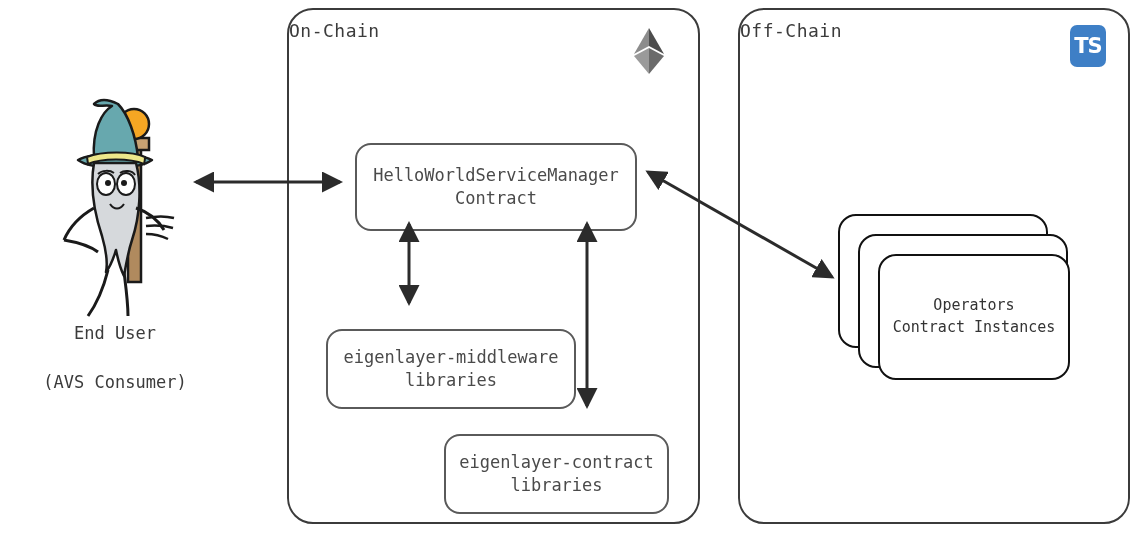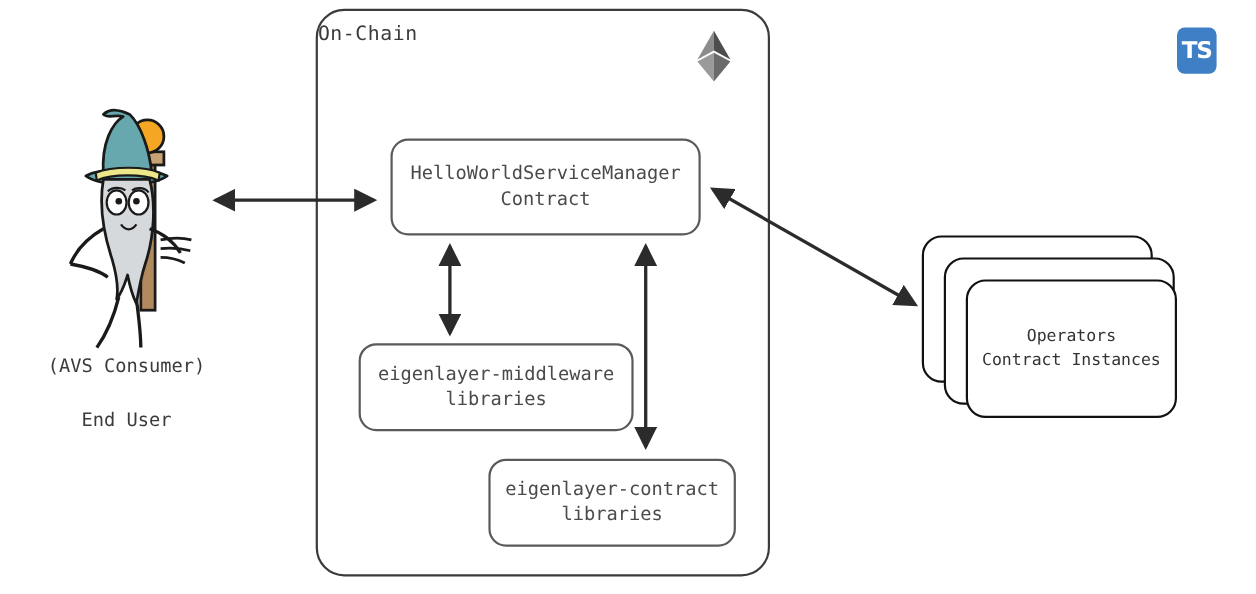--- a/index.html
+++ b/index.html
@@ -43,20 +43,21 @@
     box-sizing: border-box;
     display: flex;
     flex-direction: column;
     align-items: center;
     justify-content: center;
     font-family: "DejaVu Sans Mono", "Liberation Mono", monospace;
     font-size: 17px;
     color: #4a4a4a;
     line-height: 1.35;
     text-align: center;
+    margin-top: 17px;
   }
   .stack-box {
     position: absolute;
     border: 2px solid #111111;
     border-radius: 18px;
     background: #ffffff;
     box-sizing: border-box;
   }
   .stack-front {
     display: flex;
@@ -113,20 +114,23 @@
 
   <div class="eth-logo" style="left:633px; top:27px; width:32px; height:48px;">
     <svg width="32" height="48" viewBox="0 0 32 48">
       <polygon points="16,1 16,19 1,27" fill="#8c8c8c"></polygon>
       <polygon points="16,1 31,27 16,19" fill="#4d4d4d"></polygon>
       <polygon points="16,21 1,29 16,47" fill="#9a9a9a"></polygon>
       <polygon points="16,21 31,29 16,47" fill="#6b6b6b"></polygon>
     </svg>
   </div>
 
+  <div class="panel" style="left:738px; top:8px; width:392px; height:516px;">
+    <div class="panel-title">Off-Chain</div>
+  </div>
 
   <div class="ts-logo" style="left:1070px; top:25px; width:36px; height:42px;">TS</div>
 
   <svg class="svg-layer" style="left:0; top:0;">
     <g transform="translate(32,100)">
 
       <rect x="96" y="42" width="13" height="140" fill="#b08a5e" stroke="#1a1a1a" stroke-width="2.5"></rect>
       <rect x="88" y="38" width="29" height="12" fill="#c8a273" stroke="#1a1a1a" stroke-width="2.5"></rect>
       <circle cx="102" cy="24" r="15" fill="#f5a623" stroke="#1a1a1a" stroke-width="2.5"></circle>
 
@@ -152,22 +156,22 @@
       <path d="M114 118 C 124 116, 134 116, 142 118" stroke="#1a1a1a" stroke-width="2.5" fill="none"></path>
       <path d="M114 126 C 124 125, 134 126, 141 128" stroke="#1a1a1a" stroke-width="2.5" fill="none"></path>
       <path d="M114 134 C 122 134, 130 136, 136 139" stroke="#1a1a1a" stroke-width="2.5" fill="none"></path>
 
       <path d="M76 170 C 72 186, 66 202, 56 216" stroke="#1a1a1a" stroke-width="3" fill="none"></path>
       <path d="M92 172 C 94 188, 96 202, 96 216" stroke="#1a1a1a" stroke-width="3" fill="none"></path>
     </g>
   </svg>
 
   <div class="user-label" style="left:0px; top:296px; width:230px;">
+    <div>End User</div>
     <div>(AVS Consumer)</div>
-    <div>End User</div>
   </div>
 
   <div class="node" style="left:355px; top:126px; width:282px; height:88px;">
     <div>HelloWorldServiceManager</div>
     <div>Contract</div>
   </div>
 
   <div class="node" style="left:326px; top:312px; width:250px; height:80px;">
     <div>eigenlayer-middleware</div>
     <div>libraries</div>

